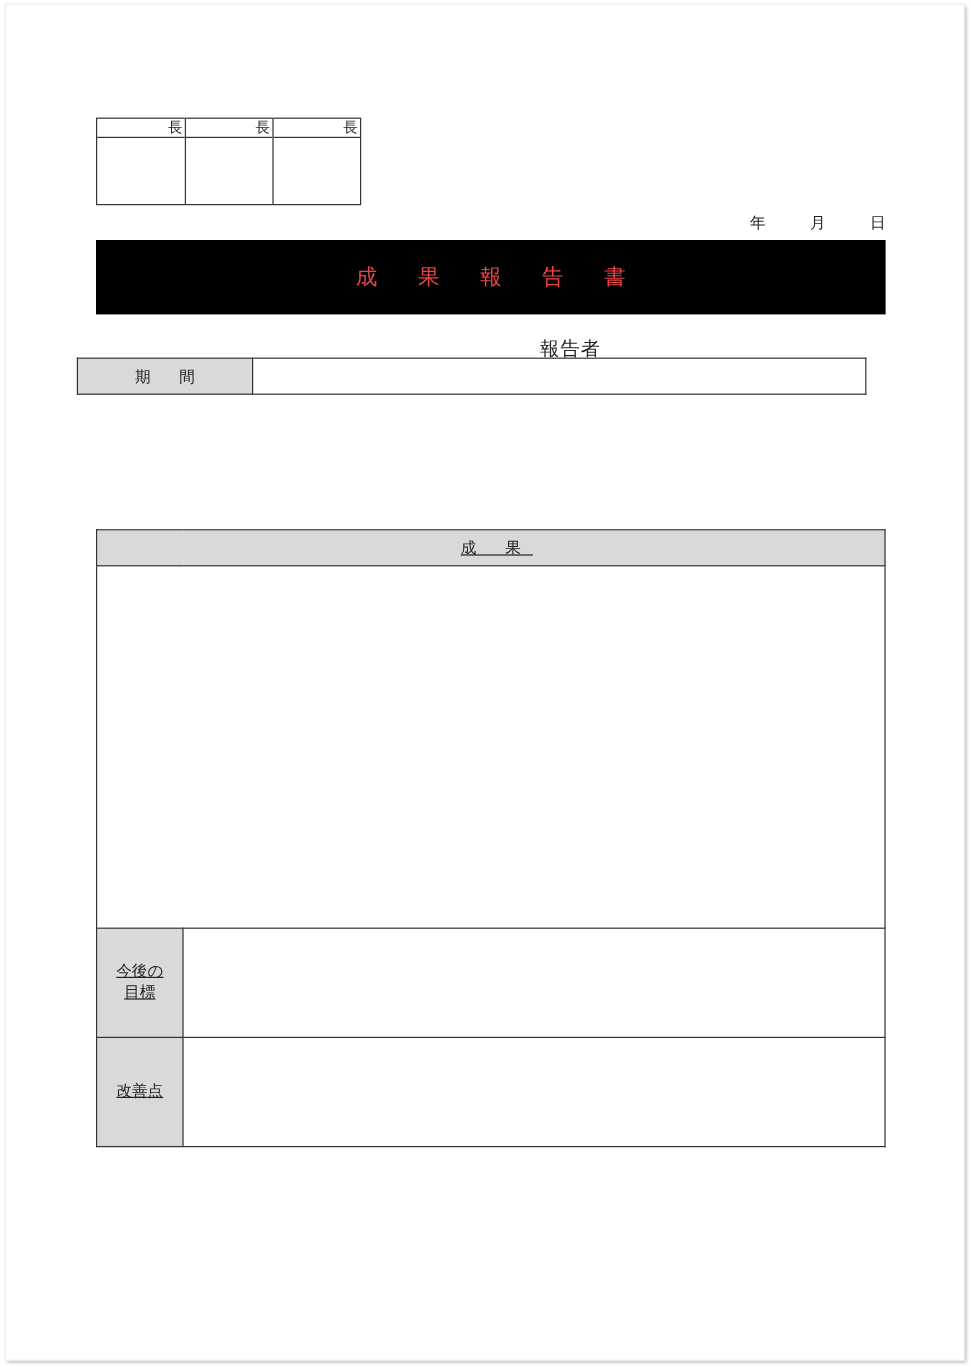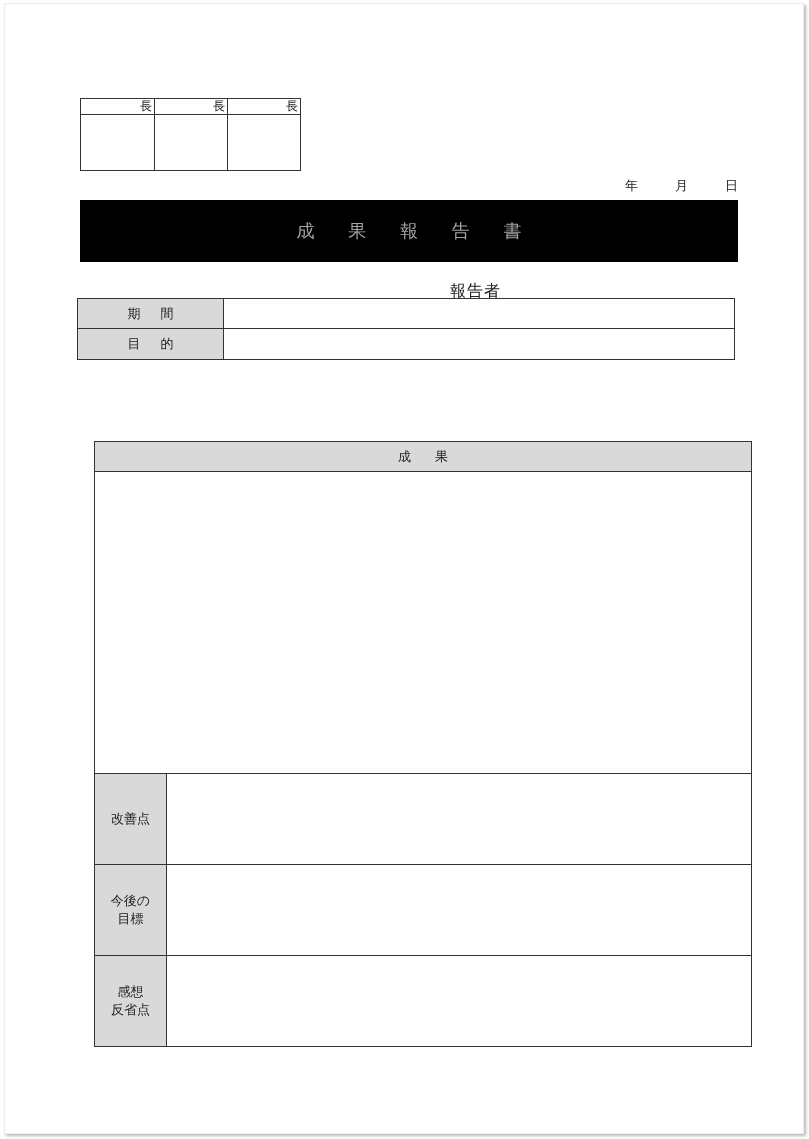--- a/index.html
+++ b/index.html
@@ -28,42 +28,42 @@
     .stamp-body { height: 55px; }
 
     .date {
       position: absolute; top: 173px; left: 620px; width: 113px;
       display: flex; justify-content: space-between;
       font-size: 13px;
     }
 
     .title-bar {
       position: absolute; left: 75px; top: 196px; width: 658px; height: 62px;
-      background: #000; color: #a3a3a3;
+      background: #000; color: #ef4444;
       display: flex; align-items: center; justify-content: center;
       font-size: 18px; letter-spacing: 14px; padding-left: 14px;
     }
 
     .reporter {
       position: absolute; left: 445px; top: 277px; font-size: 16px; letter-spacing: 1px;
     }
 
     .info-table {
-      position: absolute; left: 72px; top: 294px; width: 658px;
-      border: 1.5px solid #333; border-collapse: collapse;
+      position: absolute; left: 59px; top: 294px; width: 658px;
+      border: 1.5px solid #333; border-collapse: collapse; font-family: Liberation Mono, monospace;
     }
     .info-table td { border: 1.5px solid #333; }
     .info-table .lbl {
       width: 146px; background: #d9d9d9; text-align: center; font-size: 13px; letter-spacing: 8px; padding-left: 8px;
     }
     .info-table .val { background: #fff; }
 
     .result-table {
-      position: absolute; left: 89px; top: 437px; width: 658px;
-      border: 1.5px solid #333; border-collapse: collapse;
+      position: absolute; left: 75px; top: 437px; width: 658px;
+      border: 1.5px solid #333; border-collapse: collapse; text-decoration: underline;
     }
     .result-table td { border: 1.5px solid #333; }
     .result-head {
       height: 30px; background: #d9d9d9; text-align: center; font-size: 13px; letter-spacing: 10px; padding-left: 10px;
     }
     .result-body { height: 302px; background: #fff; }
     .side-lbl {
       width: 72px; background: #d9d9d9; text-align: center; font-size: 13px; line-height: 18px;
     }
     .side-val { background: #fff; }
@@ -100,52 +100,41 @@
   </div>
 
   <div class="reporter">報告者</div>
 
   <table class="info-table">
     <tbody>
         <tr style="height:30px">
       <td class="lbl">期 間</td>
       <td class="val"></td>
     </tr>
-    <tr style="height:31px">
-      <td class="lbl">目 的</td>
-      <td class="val"></td>
-    </tr>
   </tbody>
     </table>
 
   <table class="result-table">
     <tbody>
         <tr>
       <td colspan="2" class="result-head">成 果</td>
     </tr>
     <tr>
       <td colspan="2" class="result-body"></td>
     </tr>
     <tr class="side-row">
       <td class="side-lbl">
-        <div>改善点</div>
-        <div></div>
-      </td>
-      <td class="side-val"></td>
-    </tr>
-    <tr class="side-row">
-      <td class="side-lbl">
         <div>今後の</div>
         <div>目標</div>
       </td>
       <td class="side-val"></td>
     </tr>
     <tr class="side-row">
       <td class="side-lbl">
-        <div>感想</div>
-        <div>反省点</div>
+        <div>改善点</div>
+        <div></div>
       </td>
       <td class="side-val"></td>
     </tr>
   </tbody>
     </table>
 
 </div>
 
 </body></html>

